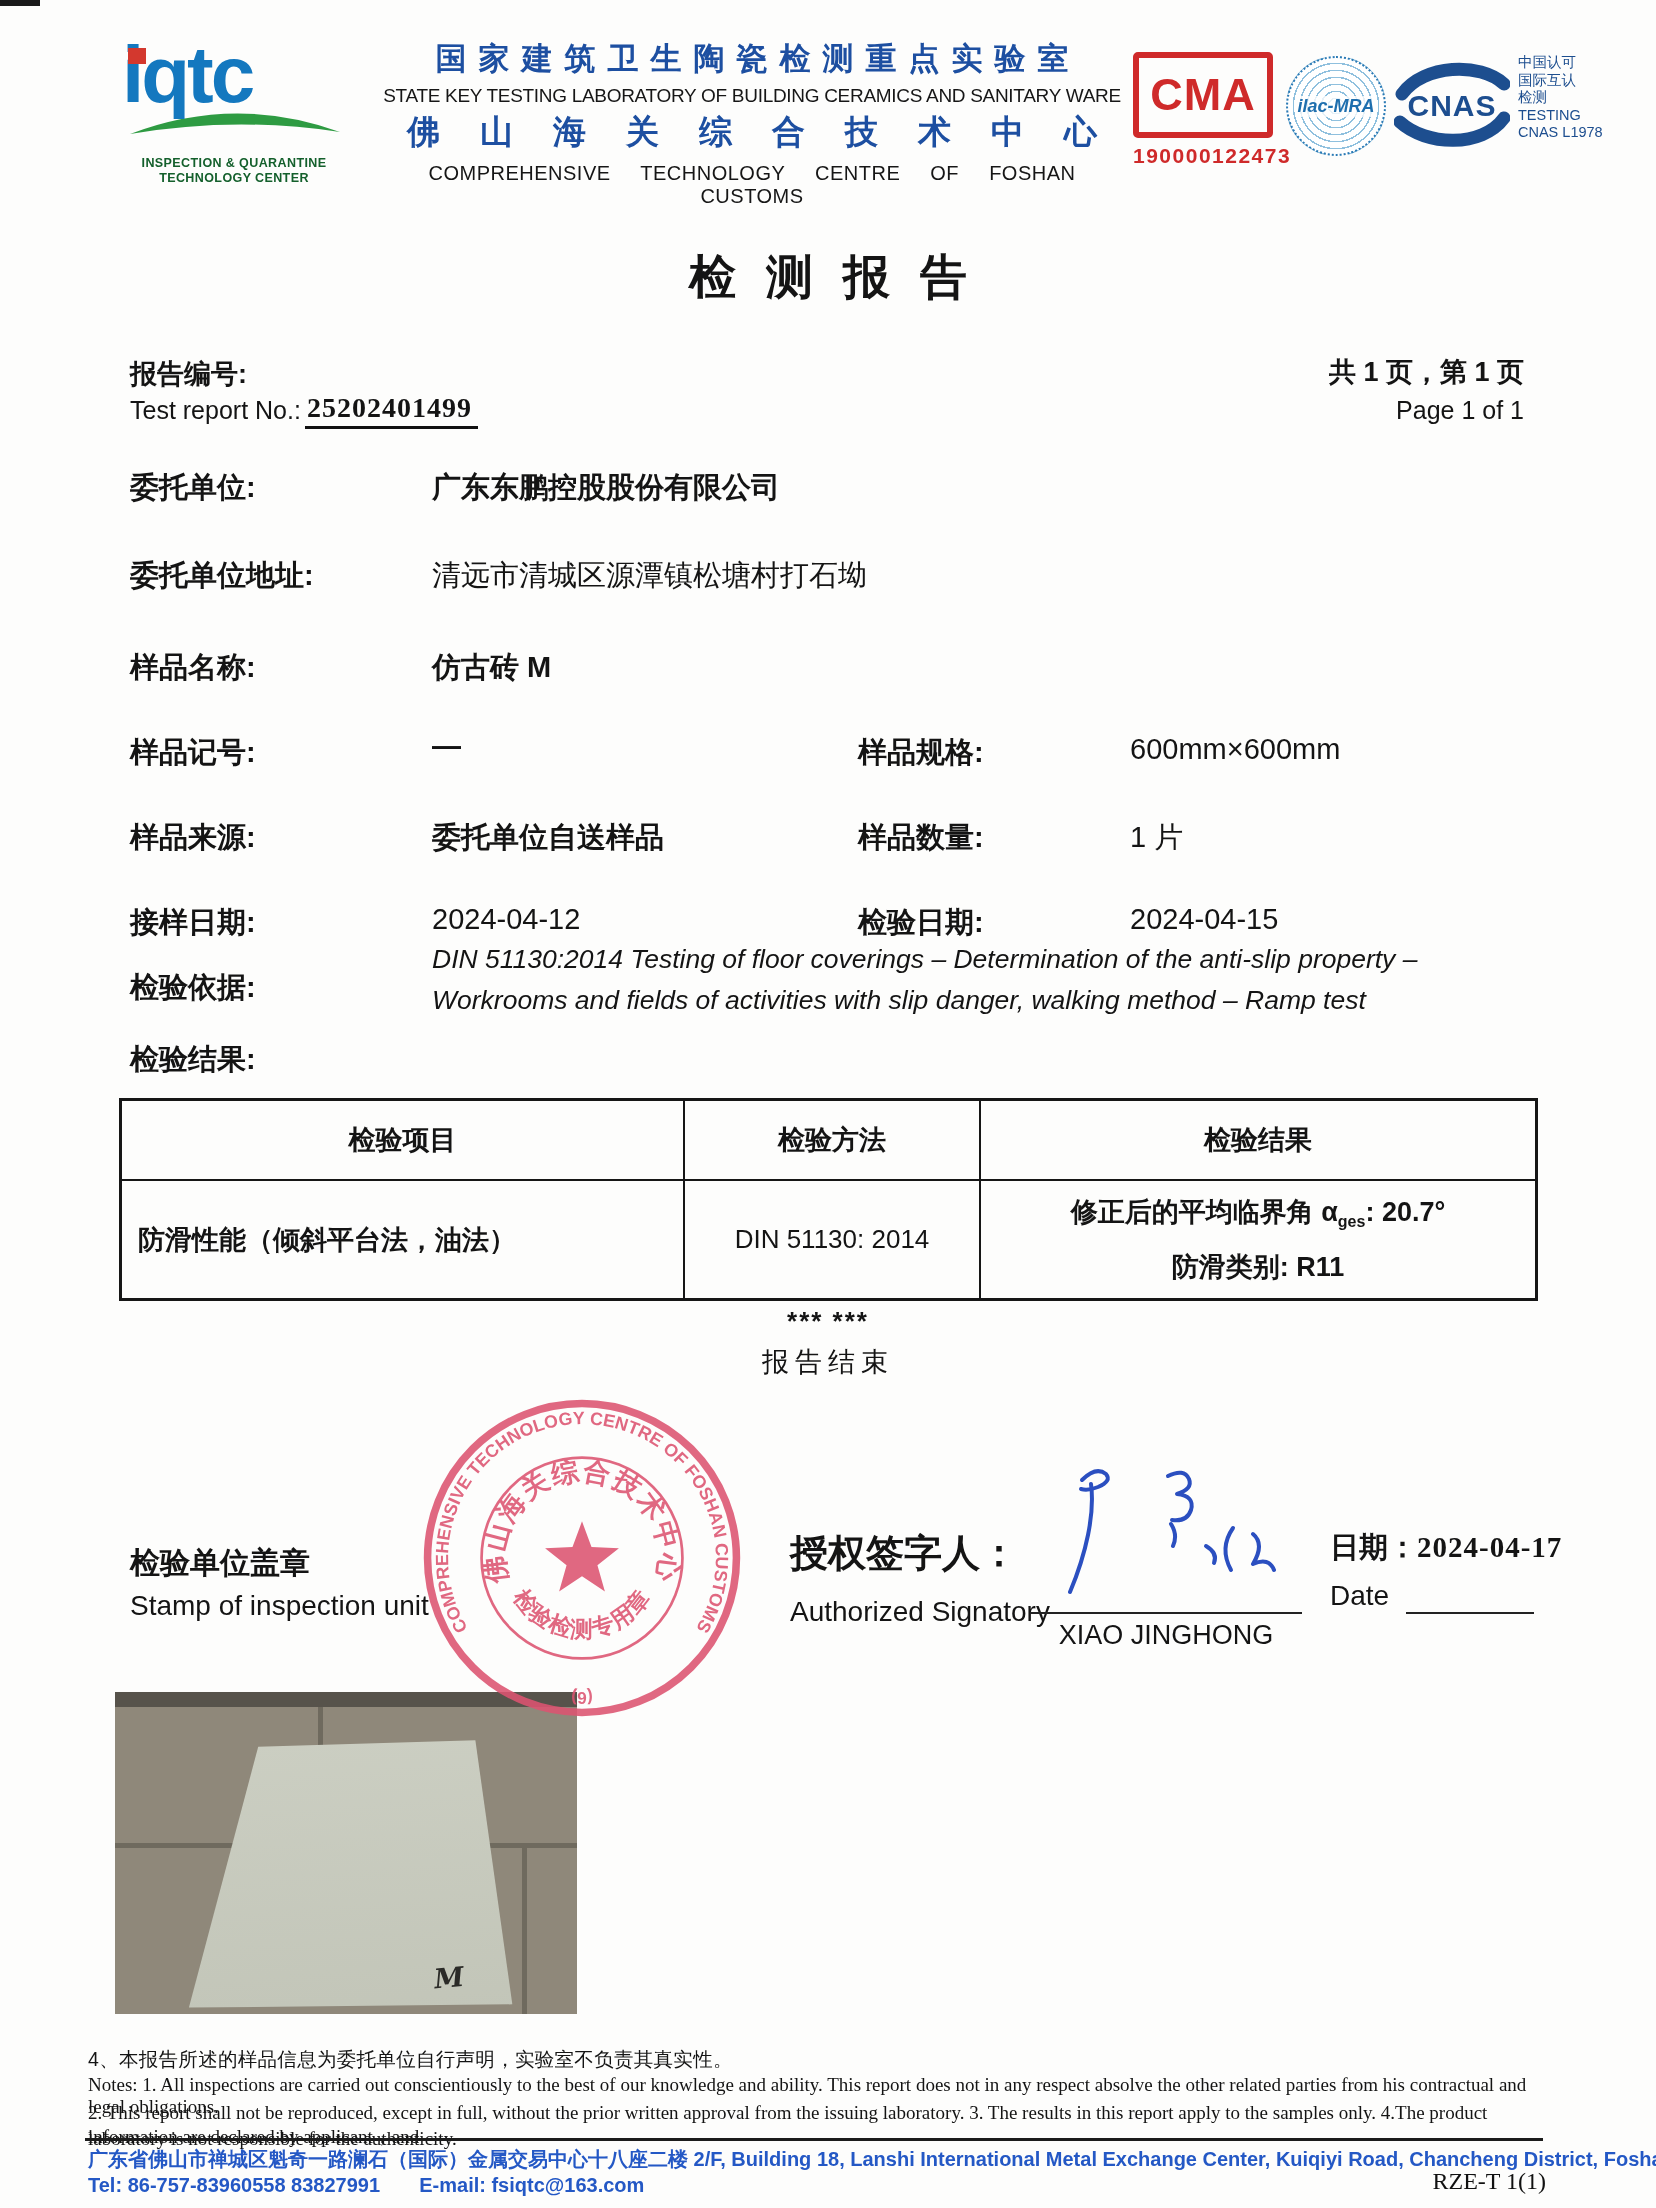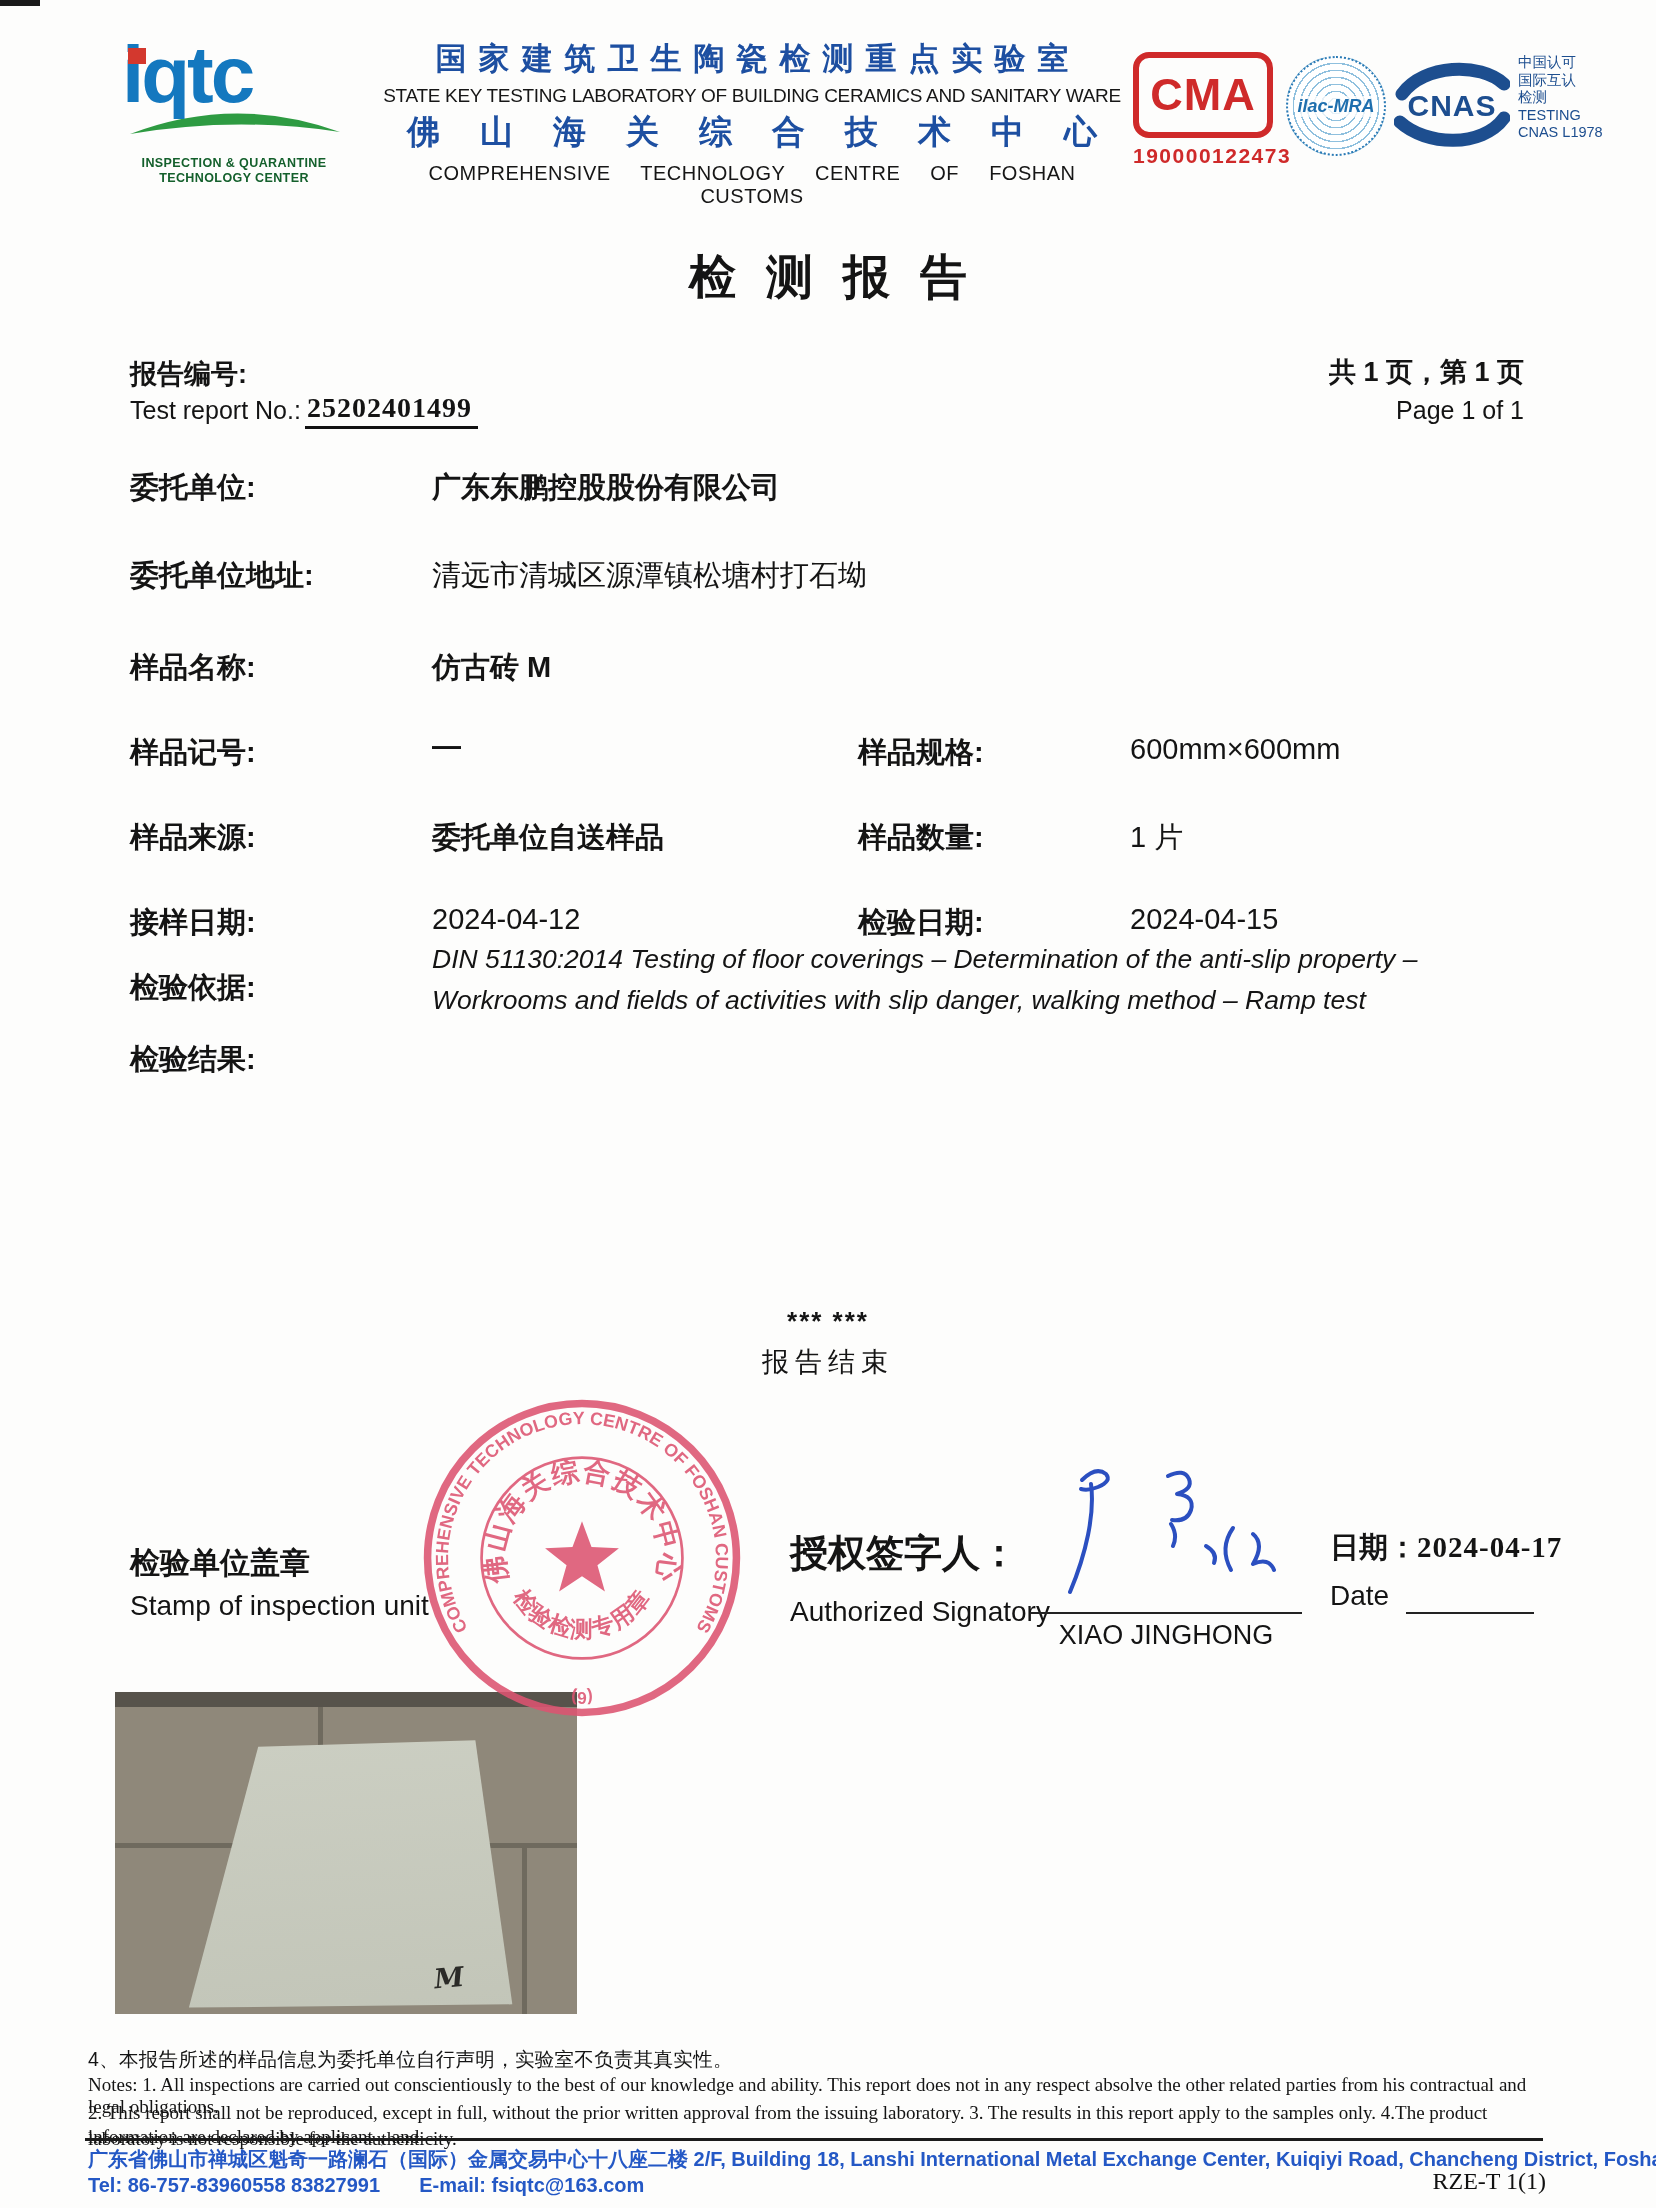--- a/index.html
+++ b/index.html
@@ -9,21 +9,21 @@
   .serif{font-family:"Liberation Serif","DejaVu Serif",serif;}
   
   .logo-text{font-size:80px;font-weight:800;color:#1478bf;letter-spacing:-3px;line-height:70px;}
   .logo-dot{width:18px;height:16px;background:#d3382e;}
   .logo-sub{font-size:12.5px;font-weight:bold;color:#14602c;text-align:center;width:224px;line-height:15px;letter-spacing:.4px;}
   .hdr-center{left:362px;top:38px;width:780px;text-align:center;}
   .hcn1{font-size:31px;font-weight:bold;color:#1d4fa1;letter-spacing:12px;text-indent:12px;}
   .hen1{font-size:19px;color:#161616;margin-top:5px;letter-spacing:-.3px;}
   .hcn2{font-size:33px;font-weight:bold;color:#1d4fa1;letter-spacing:40px;text-indent:40px;margin-top:3px;}
   .hen2{font-size:20px;color:#161616;margin-top:7px;word-spacing:24px;letter-spacing:.5px;}
-  .cma-box{width:128px;height:74px;border:6px solid #cf2a2a;border-radius:16px;display:flex;align-items:center;justify-content:center;}
+  .cma-box{width:128px;height:74px;border:6px solid #cf2a2a;border-radius:5px;display:flex;align-items:center;justify-content:center;}
   .cma-box span{font-size:45px;font-weight:800;color:#cf2a2a;letter-spacing:1px;}
   .cma-num{font-size:21px;font-weight:bold;color:#cf2a2a;letter-spacing:1.5px;margin-top:6px;text-align:center;width:140px;}
   .ilac{width:96px;height:96px;border-radius:50%;border:2px dotted #2a7ab5;
         background:repeating-radial-gradient(circle at 50% 50%, #8fc0de 0 1.5px, #fff 1.5px 7px);
         display:flex;align-items:center;justify-content:center;}
   .ilac span{font-size:18px;font-weight:bold;font-style:italic;color:#1f6fae;background:rgba(255,255,255,.78);padding:0 2px;}
   .cnas-side{font-size:14.5px;font-weight:normal;color:#1d4e8f;line-height:17.5px;}
   
   .doc-title{left:0;top:246px;width:100%;text-align:center;font-size:47px;font-weight:bold;letter-spacing:30px;text-indent:30px;}
   .lbl{font-weight:bold;font-size:29px;}
@@ -147,20 +147,35 @@
   <div class="abs val" style="left:432px;top:903px;">2024-04-12</div>
   <div class="abs lbl" style="left:858px;top:903px;">检验日期:</div>
   <div class="abs val" style="left:1130px;top:903px;">2024-04-15</div>
 
   <div class="abs lbl" style="left:130px;top:968px;">检验依据:</div>
   <div class="abs basis-line" style="left:432px;top:944px;">DIN 51130:2014 Testing of floor coverings – Determination of the anti-slip property –</div>
   <div class="abs basis-line" style="left:432px;top:985px;">Workrooms and fields of activities with slip danger, walking method – Ramp test</div>
 
   <div class="abs lbl" style="left:130px;top:1040px;">检验结果:</div>
 
+  <div class="abs rtable">
+    <div class="trow head">
+      <div class="tcell h">检验项目</div>
+      <div class="tcell h">检验方法</div>
+      <div class="tcell h">检验结果</div>
+    </div>
+    <div class="trow body">
+      <div class="tcell item">防滑性能（倾斜平台法，油法）</div>
+      <div class="tcell method">DIN 51130: 2014</div>
+      <div class="tcell result">
+        <div><span>修正后的平均临界角 α</span><sub>ges</sub><span>: 20.7°</span></div>
+        <div>防滑类别: R11</div>
+      </div>
+    </div>
+  </div>
 
   <div class="abs" style="left:0;top:1306px;width:100%;text-align:center;font-size:26px;font-weight:bold;letter-spacing:2px;">*** ***</div>
   <div class="abs" style="left:0;top:1344px;width:100%;text-align:center;font-size:27px;letter-spacing:6px;">报告结束</div>
 
   <div class="abs lbl" style="left:130px;top:1543px;font-size:30px;">检验单位盖章</div>
   <div class="abs" style="left:130px;top:1590px;font-size:28px;">Stamp of inspection unit</div>
 
   <svg class="abs stamp" style="left:420px;top:1396px;z-index:5;" width="324" height="324" viewBox="0 0 300 300">
     <defs>
       <path id="arcOuter" d="M42.6,212 A124,124 0 1 1 257.4,212" fill="none"></path>

